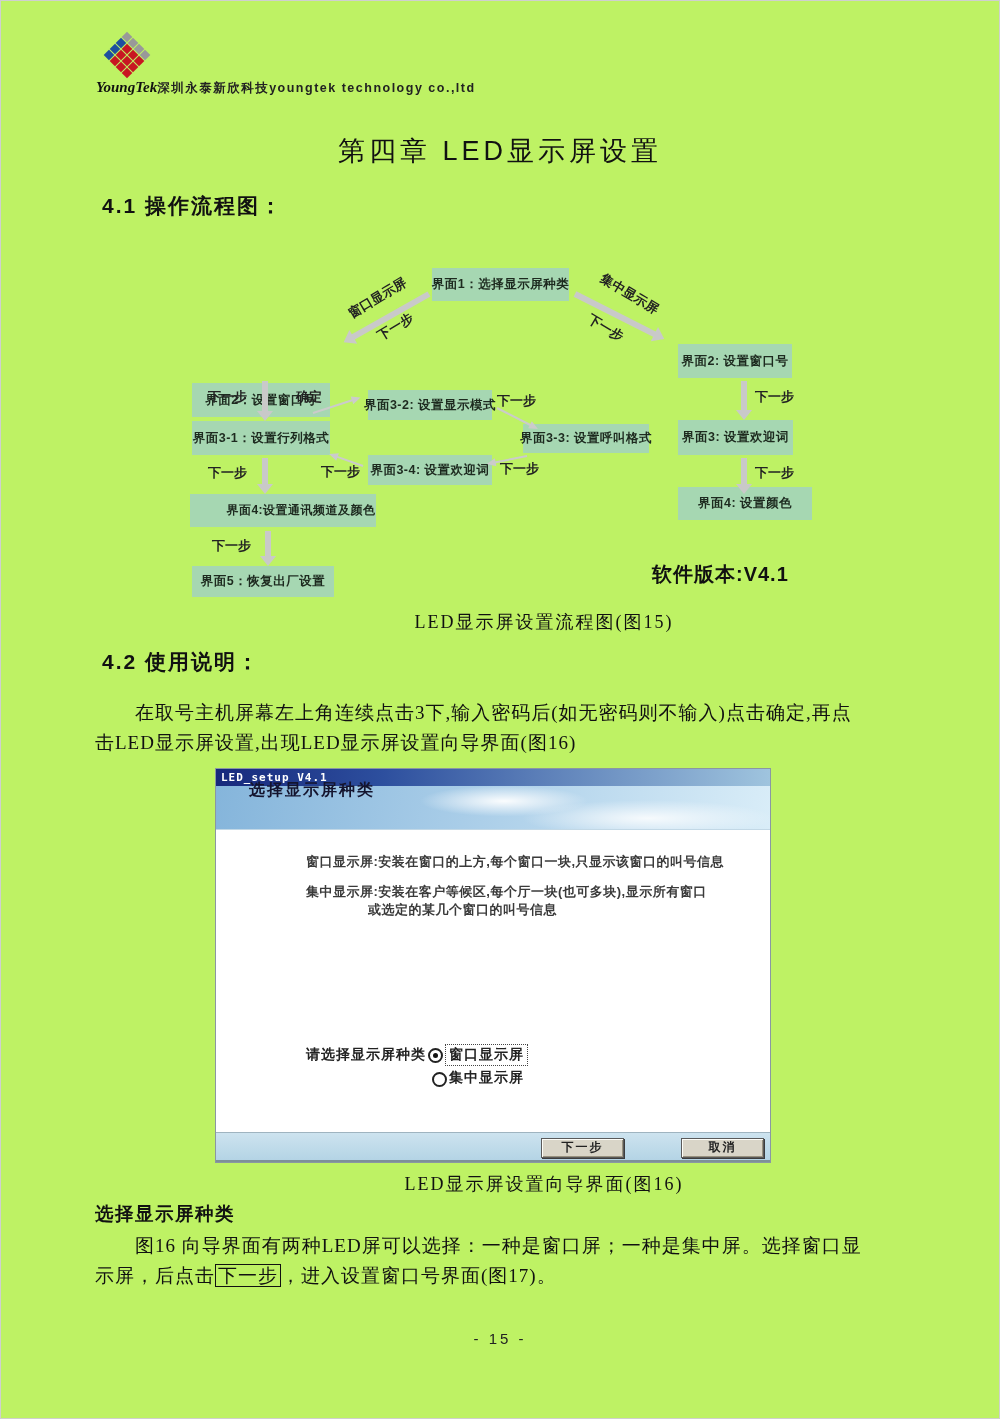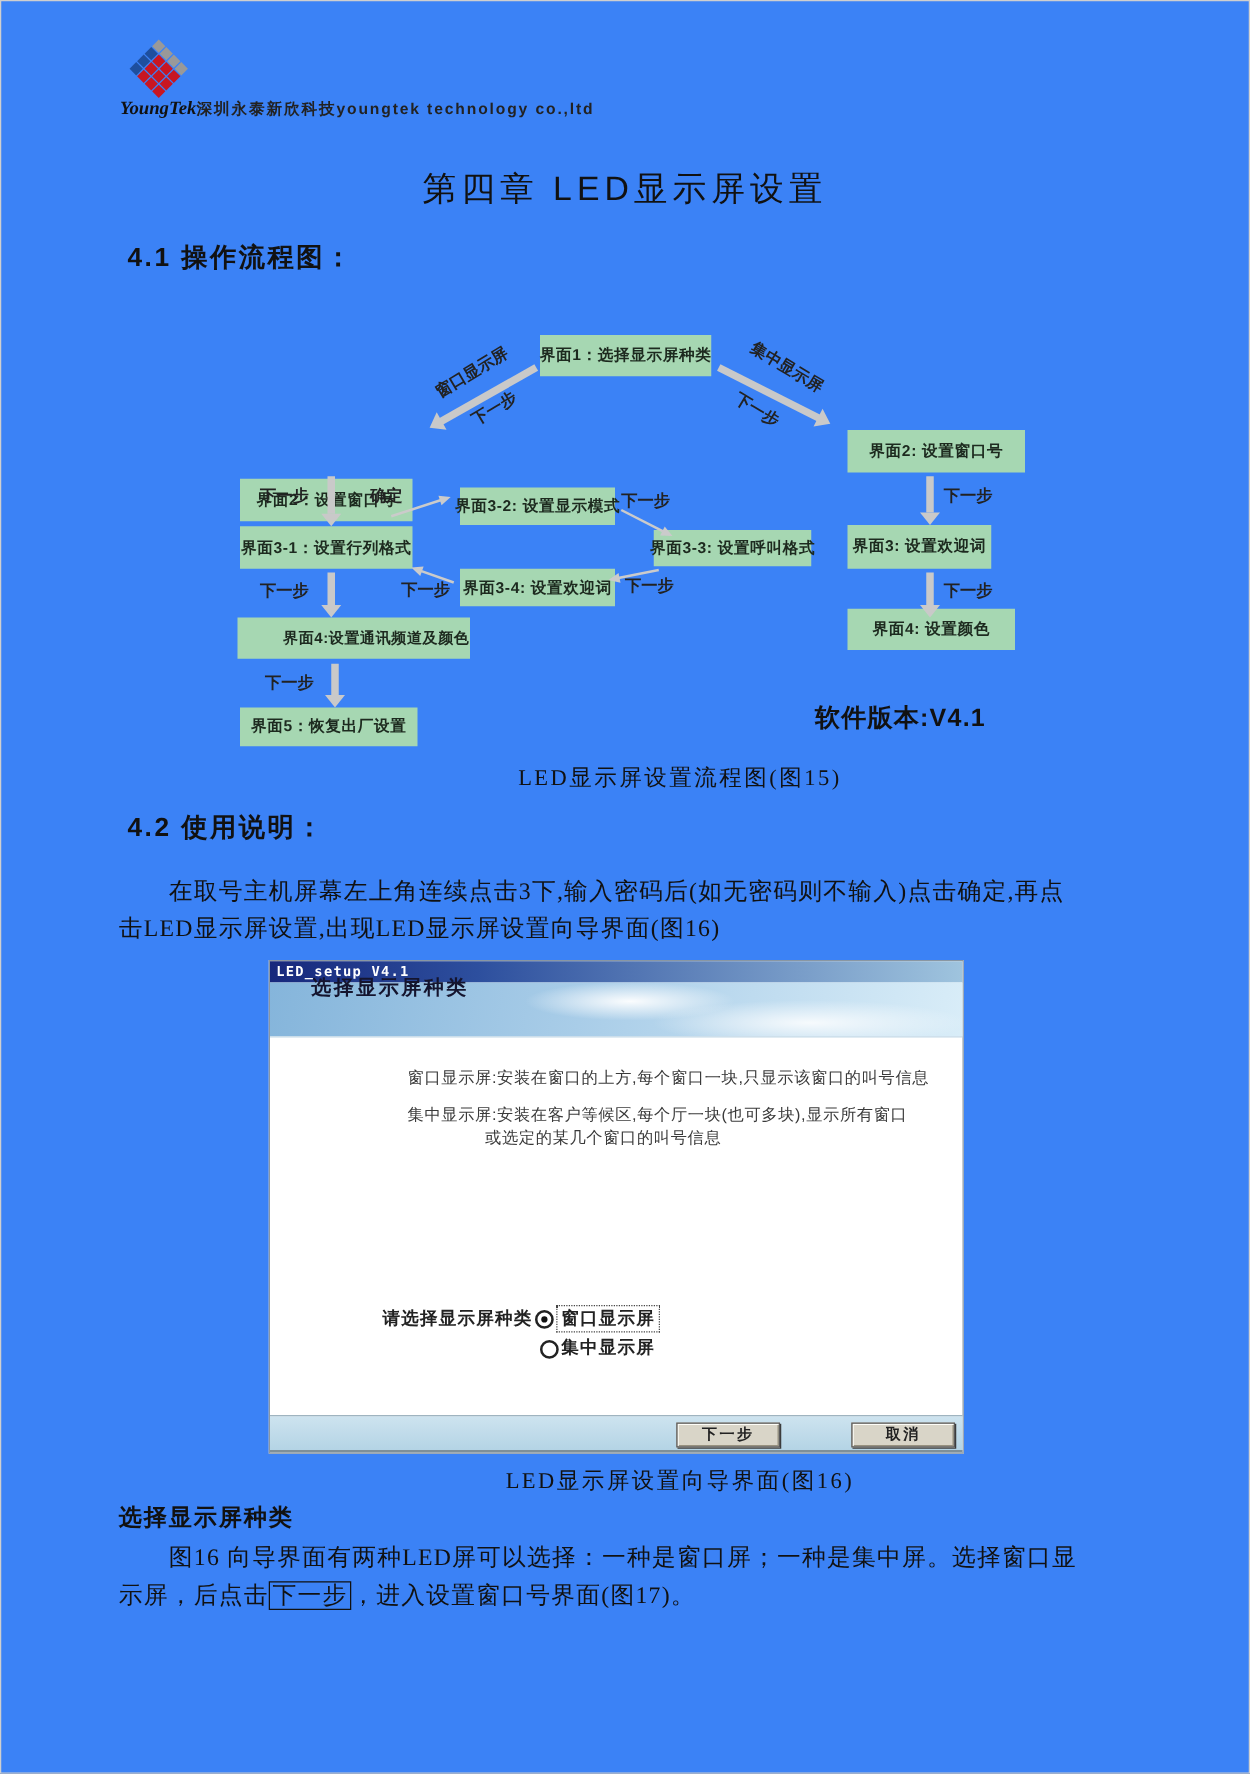--- a/index.html
+++ b/index.html
@@ -1,17 +1,17 @@
 <!DOCTYPE html>
 <html><head>
 <meta charset="utf-8">
 <style>
   html,body{margin:0;padding:0;background:#888;}
   .page{
-    position:relative; width:1000px; height:1419px; background:#3b82f6;
+    position:relative; width:1000px; height:1419px; background:#bef264;
     margin:0 auto; overflow:hidden;
     box-shadow: inset 0 0 0 1px #cfcfcf;
     font-family:"Liberation Sans", sans-serif; color:#111;
   }
   .abs{position:absolute;}
   
   .logo-text{position:absolute; left:96px; top:78px; white-space:nowrap;}
   .logo-brand{font:italic 700 15px "Liberation Serif", serif; letter-spacing:0px; color:#111;}
   .logo-company{font:700 12.5px "Liberation Sans", sans-serif; letter-spacing:1.5px; color:#222;}
   
@@ -51,22 +51,22 @@
     color:#fff; font:700 11px "DejaVu Sans Mono", monospace; letter-spacing:1px;
     line-height:17px; padding-left:5px; box-sizing:border-box;}
   .dlg-header{position:absolute; left:0; top:17px; width:100%; height:44px;
     background:
       radial-gradient(ellipse 120px 22px at 52% 35%, rgba(255,255,255,.95), rgba(255,255,255,0) 70%),
       radial-gradient(ellipse 180px 26px at 78% 75%, rgba(255,255,255,.85), rgba(255,255,255,0) 70%),
       linear-gradient(100deg,#85b5db 0%,#a9cde8 45%,#d9edf8 100%);
     border-bottom:1px solid #c2d8e6; box-sizing:border-box;}
   .dlg-header-text{position:absolute; left:33px; top:11px; font-size:16px; font-weight:700;
     letter-spacing:2px; color:#14142e;}
-  .dlg-desc{position:absolute; font-size:13px; font-weight:400; color:#3a3a3a;
-    letter-spacing:0.5px; white-space:nowrap;margin-left:20px;}
+  .dlg-desc{position:absolute; font-size:13px; font-weight:700; color:#3a3a3a;
+    letter-spacing:0.5px; white-space:nowrap;}
   .radio{position:absolute; width:11px; height:11px; border:2px solid #222; border-radius:50%;
     background:#fff; box-sizing:content-box;}
   .radio.selected::after{content:""; display:block; width:5px; height:5px; margin:3px auto;
     background:#111; border-radius:50%;}
   .radio-label{position:absolute; font-size:14px; font-weight:700; letter-spacing:1px; color:#222;
     white-space:nowrap;}
   .radio-label.focused{border:1px dotted #444; padding:1px 3px;}
   .dlg-bottombar{position:absolute; left:0; bottom:0; width:100%; height:30px;
     background:linear-gradient(180deg,#cde3ef 0%,#b4d4e5 100%);
     border-top:1px solid #9fb4c0; border-bottom:2px solid #7d8f99; box-sizing:border-box;}
@@ -116,21 +116,21 @@
   <div class="abs" style="left:0; top:0; width:1000px; height:640px;">
 
     <div class="fbox" style="left:432px; top:268px; width:137px; height:33px;">界面1：选择显示屏种类</div>
     <div class="fbox" style="left:192px; top:344px; width:138px; height:34px;margin-top:39px;">界面2：设置窗口号</div>
     <div class="fbox" style="left:192px; top:421px; width:138px; height:34px;">界面3-1：设置行列格式</div>
     <div class="fbox" style="left:368px; top:390px; width:124px; height:30px;">界面3-2: 设置显示模式</div>
     <div class="fbox" style="left:523px; top:424px; width:126px; height:29px;">界面3-3: 设置呼叫格式</div>
     <div class="fbox" style="left:368px; top:455px; width:124px; height:30px;">界面3-4: 设置欢迎词</div>
     <div class="fbox" style="left:190px; top:494px; width:150px; height:33px; font-size:12px;padding-left:36px;">界面4:设置通讯频道及颜色</div>
     <div class="fbox" style="left:192px; top:566px; width:142px; height:31px;">界面5：恢复出厂设置</div>
-    <div class="fbox" style="left:678px; top:344px; width:142px; height:34px;text-align:right;">界面2: 设置窗口号</div>
+    <div class="fbox" style="left:678px; top:344px; width:114px; height:34px;text-align:right;">界面2: 设置窗口号</div>
     <div class="fbox" style="left:678px; top:420px; width:115px; height:35px;">界面3: 设置欢迎词</div>
     <div class="fbox" style="left:678px; top:487px; width:134px; height:33px;">界面4: 设置颜色</div>
 
     <div class="darrow" style="left:429px; top:291px; width:88px; transform:rotate(150.5deg);"></div>
     <div class="darrow" style="left:575px; top:291px; width:90px; transform:rotate(26.8deg);"></div>
 
     <div class="flabel rot-l" style="left:345px; top:289px;">窗口显示屏</div>
     <div class="flabel rot-l" style="left:376px; top:318px;">下一步</div>
     <div class="flabel rot-r" style="left:597px; top:285px;">集中显示屏</div>
     <div class="flabel rot-r" style="left:586px; top:319px;">下一步</div>
@@ -186,13 +186,14 @@
   </div>
 
   <div class="fig-caption" style="top:1172px;">LED显示屏设置向导界面(图16)</div>
 
   <div class="bold-head" style="left:95px; top:1201px;">选择显示屏种类</div>
   <div class="para-line" style="left:95px; top:1233px; padding-left:40px;">图16 向导界面有两种LED屏可以选择：一种是窗口屏；一种是集中屏。选择窗口显</div>
   <div class="para-line" style="left:95px; top:1263px;">
     <span>示屏，后点击</span><span class="inline-btn-box">下一步</span><span>，进入设置窗口号界面(图17)。</span>
   </div>
 
+  <div class="page-num">- 15 -</div>
 </div>
 
 </body></html>

